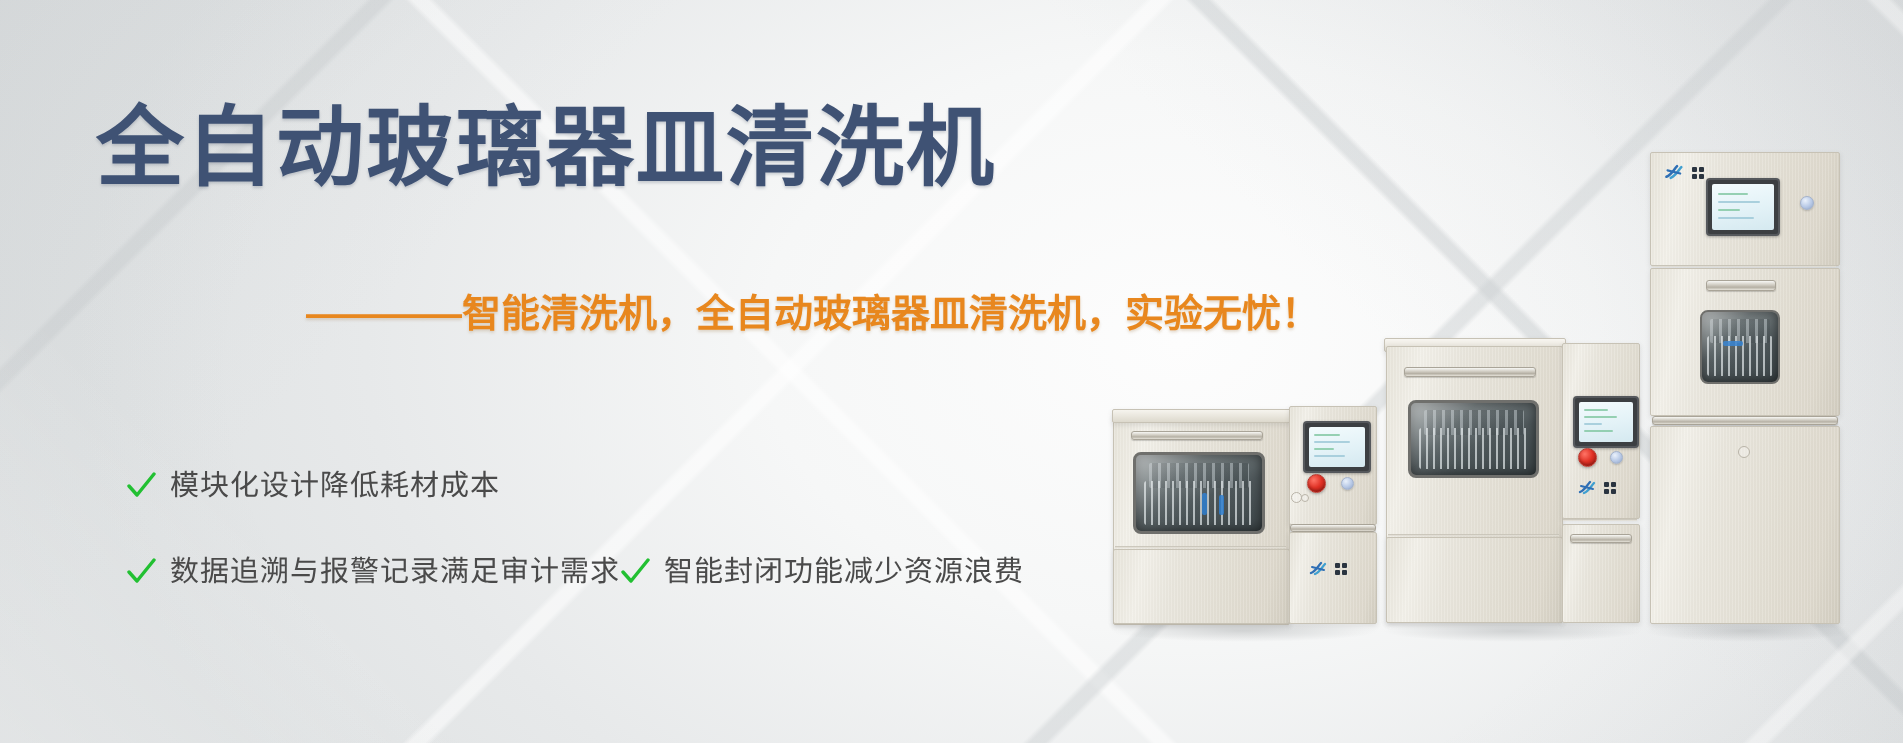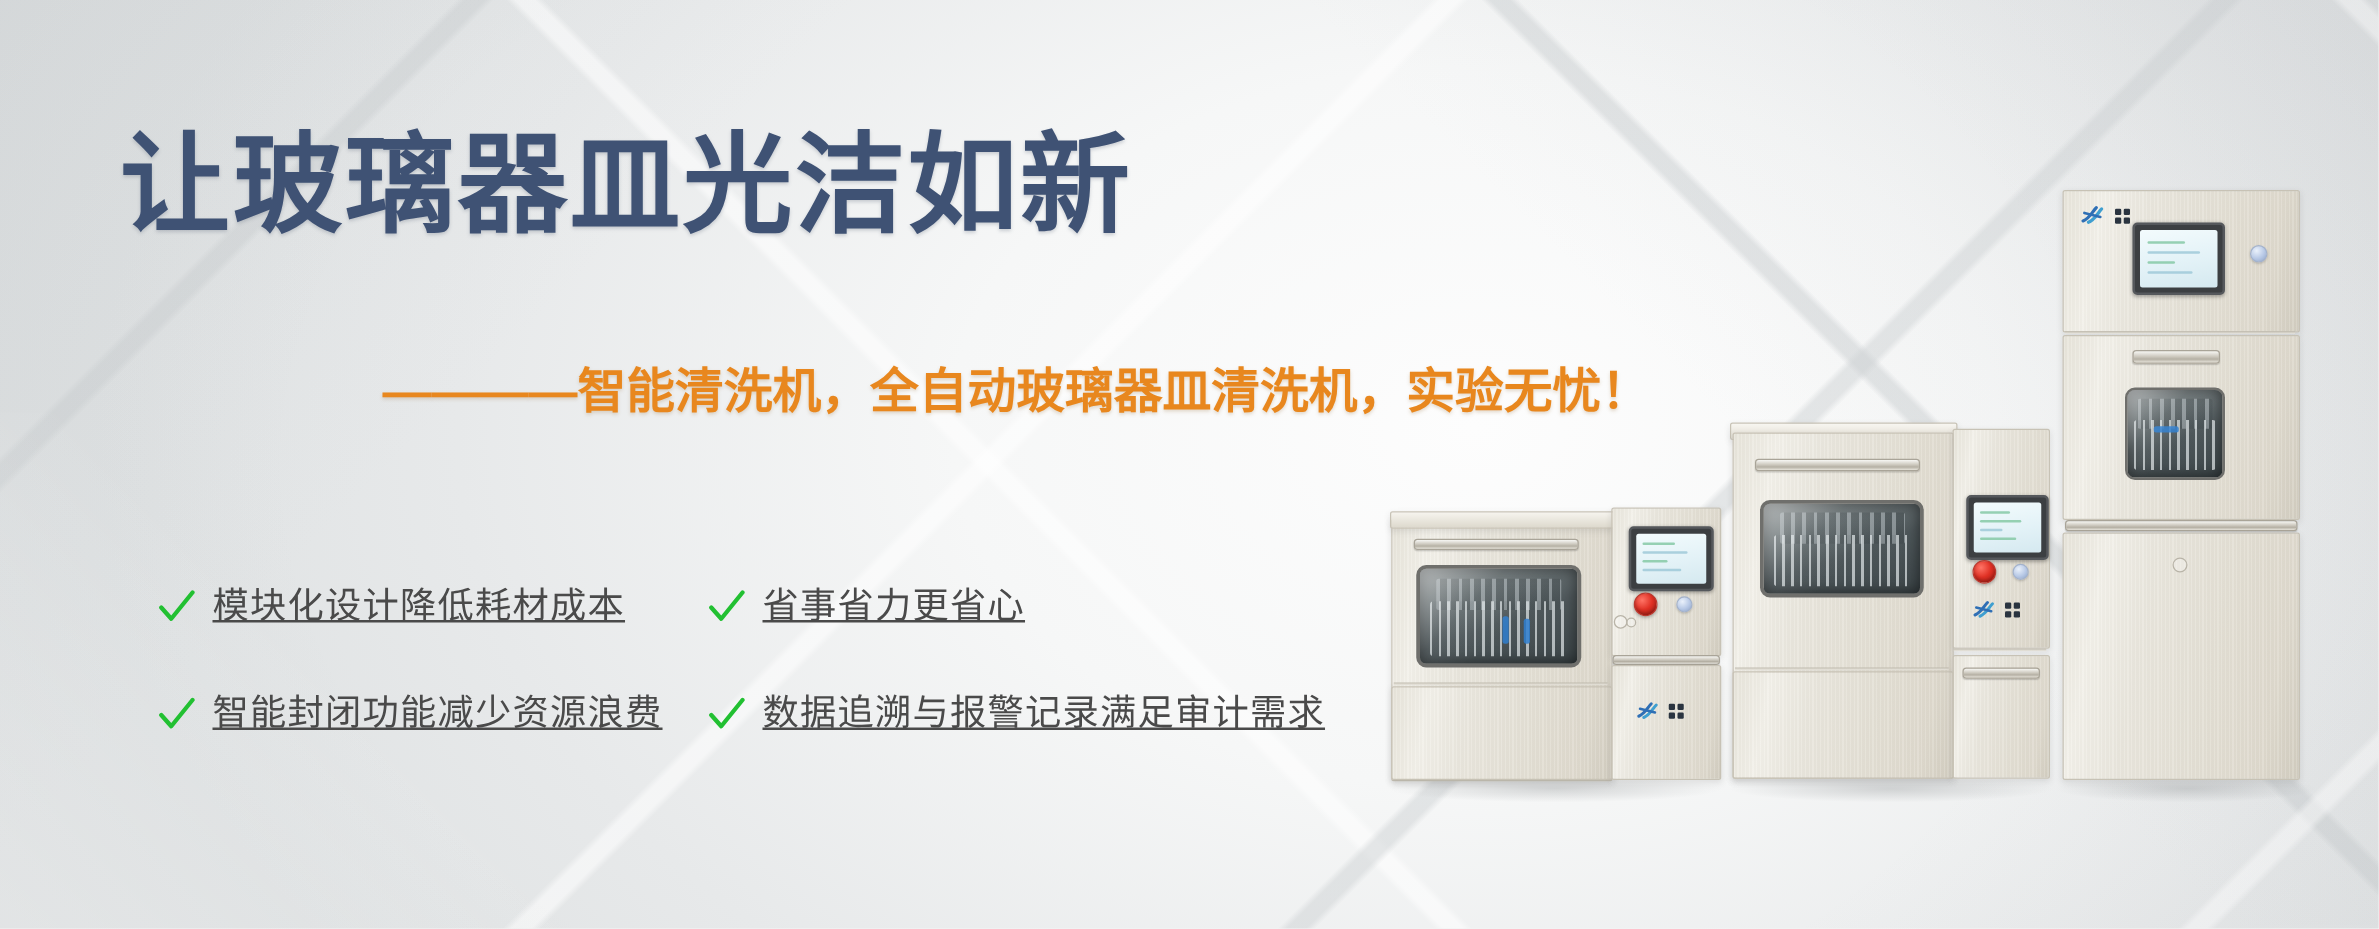--- a/index.html
+++ b/index.html
@@ -84,21 +84,20 @@
   .bcell.c1{width:440px;}
   .chk{
     width:30px;height:30px;flex:0 0 auto;margin-right:14px;position:relative;top:1px;
   }
   .chk svg{display:block;}
   .btext{
     font-size:29px;line-height:1;
     color:#4a4a4a;
     letter-spacing:1px;
     white-space:nowrap;
-    text-decoration:underline;
   }
 
   
   .machines{position:absolute;left:0;top:0;width:1903px;height:743px;pointer-events:none;}
   .machine{position:absolute;}
 
   .body-panel{
     position:absolute;
     background:linear-gradient(100deg,#e7e4da 0%,#f2f0e9 16%,#e9e6dd 34%,#e3dfd4 62%,#ded9cd 86%,#d2cdc0 100%);
     border:1px solid #c7c2b5;
@@ -207,58 +206,50 @@
     <div class="facet d2"></div>
     <div class="facet d3"></div>
     <div class="facet a1"></div>
     <div class="facet a2"></div>
     <div class="facet a3"></div>
     <div class="facet a4"></div>
     <div class="facet w2"></div>
   </div>
   <div class="vig"></div>
 
-  <div class="title">让玻璃器皿光洁如新</div>
+  <div class="title">全自动玻璃器皿清洗机</div>
   <div class="subtitle">————智能清洗机，全自动玻璃器皿清洗机，实验无忧！</div>
 
   <div class="bullets">
     <div class="brow">
       <div class="bcell c1">
         <span class="chk">
           <svg width="30" height="30" viewBox="0 0 30 30">
             <path d="M3 15 L11 24 L28 3" fill="none" stroke="#22c032" stroke-width="3.4" stroke-linecap="round" stroke-linejoin="round"></path>
           </svg>
         </span>
         <span class="btext">模块化设计降低耗材成本</span>
       </div>
+    </div>
+    <div class="brow">
       <div class="bcell">
         <span class="chk">
           <svg width="30" height="30" viewBox="0 0 30 30">
             <path d="M3 15 L11 24 L28 3" fill="none" stroke="#22c032" stroke-width="3.4" stroke-linecap="round" stroke-linejoin="round"></path>
           </svg>
         </span>
-        <span class="btext">省事省力更省心</span>
-      </div>
-    </div>
-    <div class="brow">
+        <span class="btext">数据追溯与报警记录满足审计需求</span>
+      </div>
       <div class="bcell c1">
         <span class="chk">
           <svg width="30" height="30" viewBox="0 0 30 30">
             <path d="M3 15 L11 24 L28 3" fill="none" stroke="#22c032" stroke-width="3.4" stroke-linecap="round" stroke-linejoin="round"></path>
           </svg>
         </span>
         <span class="btext">智能封闭功能减少资源浪费</span>
-      </div>
-      <div class="bcell">
-        <span class="chk">
-          <svg width="30" height="30" viewBox="0 0 30 30">
-            <path d="M3 15 L11 24 L28 3" fill="none" stroke="#22c032" stroke-width="3.4" stroke-linecap="round" stroke-linejoin="round"></path>
-          </svg>
-        </span>
-        <span class="btext">数据追溯与报警记录满足审计需求</span>
       </div>
     </div>
   </div>
 
   <div class="machines">
 
     <div class="machine" style="left:1113px;top:406px;width:262px;height:228px;">
       <div class="shadow-floor" style="left:-4px;top:214px;width:270px;height:22px;"></div>
 
       <div class="body-panel" style="left:0;top:9px;width:175px;height:208px;">

